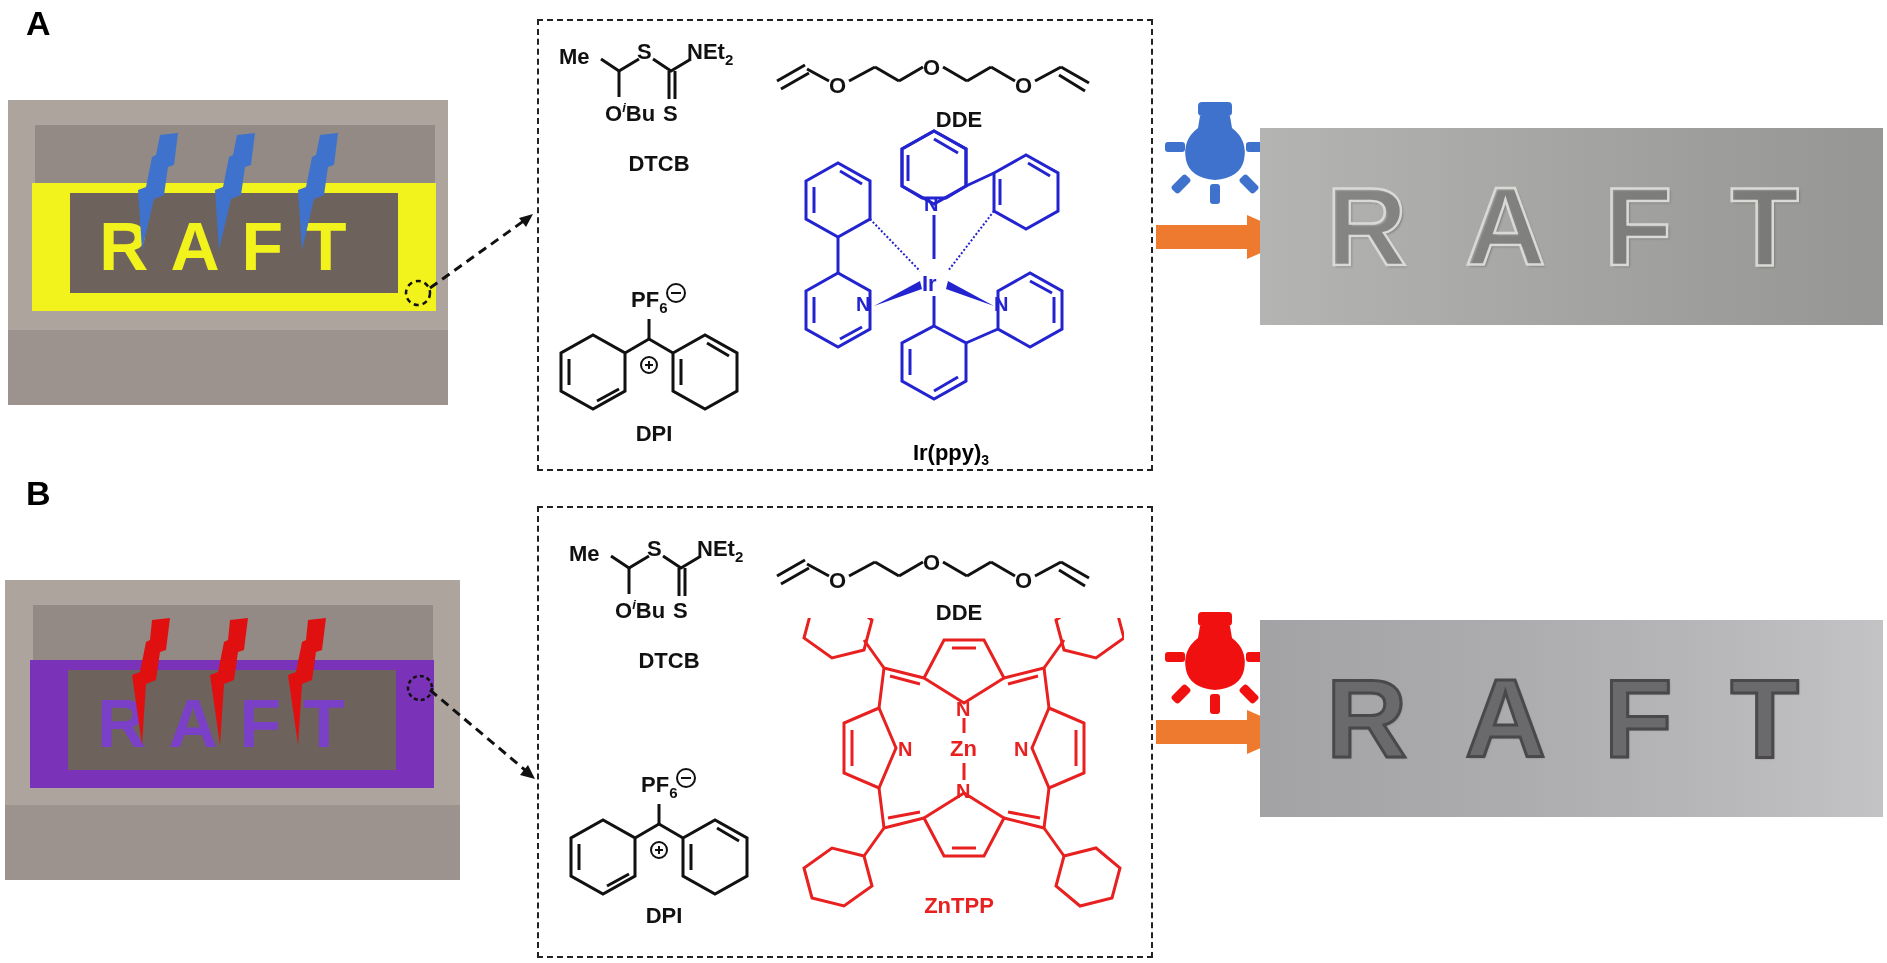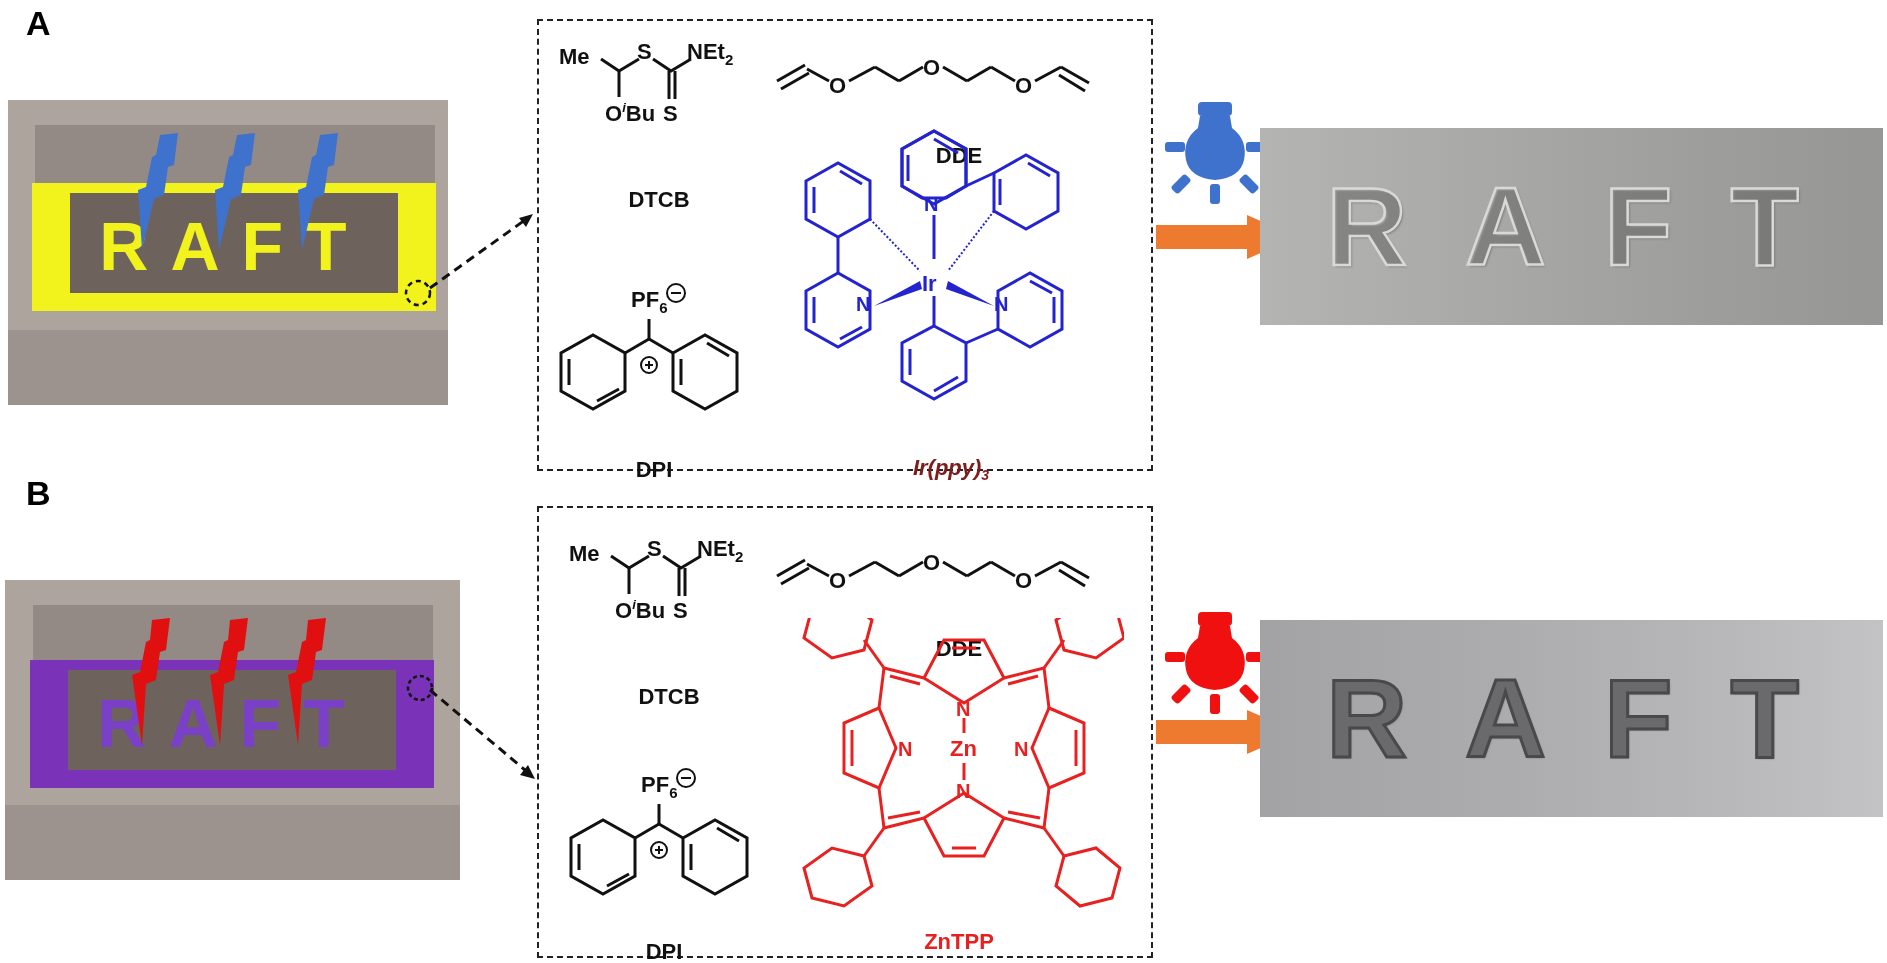--- a/index.html
+++ b/index.html
@@ -1,20 +1,20 @@
 <!DOCTYPE html>
 <html><head>
 <meta charset="utf-8">
 <style>
   html, body { margin:0; padding:0; background:#ffffff; }
   body { width:1887px; height:963px; position:relative; overflow:hidden; font-family:"Liberation Sans", sans-serif; }
   .abs { position:absolute; }
   .panel-label { font-weight:bold; font-size:34px; color:#000; }
   .dashed-box { border:2px dashed #222; box-sizing:border-box; }
-  .chem-label { font-weight:bold; font-size:22px; color:#111; text-align:center;margin-top:36px; }
+  .chem-label { font-weight:bold; font-size:22px; color:#111; text-align:center; }
   svg text { font-family:"Liberation Sans", sans-serif; }
   .photo { overflow:hidden; }
 </style>
 </head>
 <body>
 
 <div class="abs panel-label" style="left:26px;top:4px;">A</div>
 
 <svg class="abs" style="left:0;top:95px;" width="470" height="320">
   <rect x="8" y="5" width="440" height="305" fill="#ada49e"></rect>
@@ -125,21 +125,21 @@
       <line x1="76" y1="98" x2="126" y2="150"></line>
         <line x1="200" y1="90" x2="154" y2="150"></line>
     </g>
     <path d="M80 185 L126 160 L128 168 Z" fill="#2323d0"></path>
     <path d="M200 185 L154 160 L152 168 Z" fill="#2323d0"></path>
     <text x="130" y="90" font-size="20" font-weight="bold" fill="#2323d0">N</text>
     <text x="128" y="170" font-size="22" font-weight="bold" fill="#2323d0">Ir</text>
     <text x="62" y="190" font-size="20" font-weight="bold" fill="#2323d0">N</text>
     <text x="200" y="190" font-size="20" font-weight="bold" fill="#2323d0">N</text>
   </svg>
-  <div class="abs chem-label" style="left:332px;top:398px;width:160px;color:#7f1d1d;font-style:italic;"><span>Ir(ppy)</span><sub style="font-size:14px;">3</sub></div>
+  <div class="abs chem-label" style="left:332px;top:419px;width:160px;color:#000000;"><span>Ir(ppy)</span><sub style="font-size:14px;">3</sub></div>
 </div>
 
 <svg class="abs" style="left:1160px;top:100px;" width="110" height="110">
   <rect x="38" y="2" width="34" height="14" rx="4" fill="#3f72cc"></rect>
   <path d="M40 16 L70 16 L72 28 Q88 40 84 60 Q80 78 55 80 Q30 78 26 60 Q22 40 38 28 Z" fill="#3f72cc"></path>
   <rect x="5" y="42" width="20" height="10" rx="3" fill="#3f72cc"></rect>
   <rect x="86" y="42" width="20" height="10" rx="3" fill="#3f72cc"></rect>
   <rect x="50" y="84" width="10" height="20" rx="3" fill="#3f72cc"></rect>
   <rect x="16" y="74" width="10" height="20" rx="3" transform="rotate(45 21 84)" fill="#3f72cc"></rect>
   <rect x="84" y="74" width="10" height="20" rx="3" transform="rotate(-45 89 84)" fill="#3f72cc"></rect>

